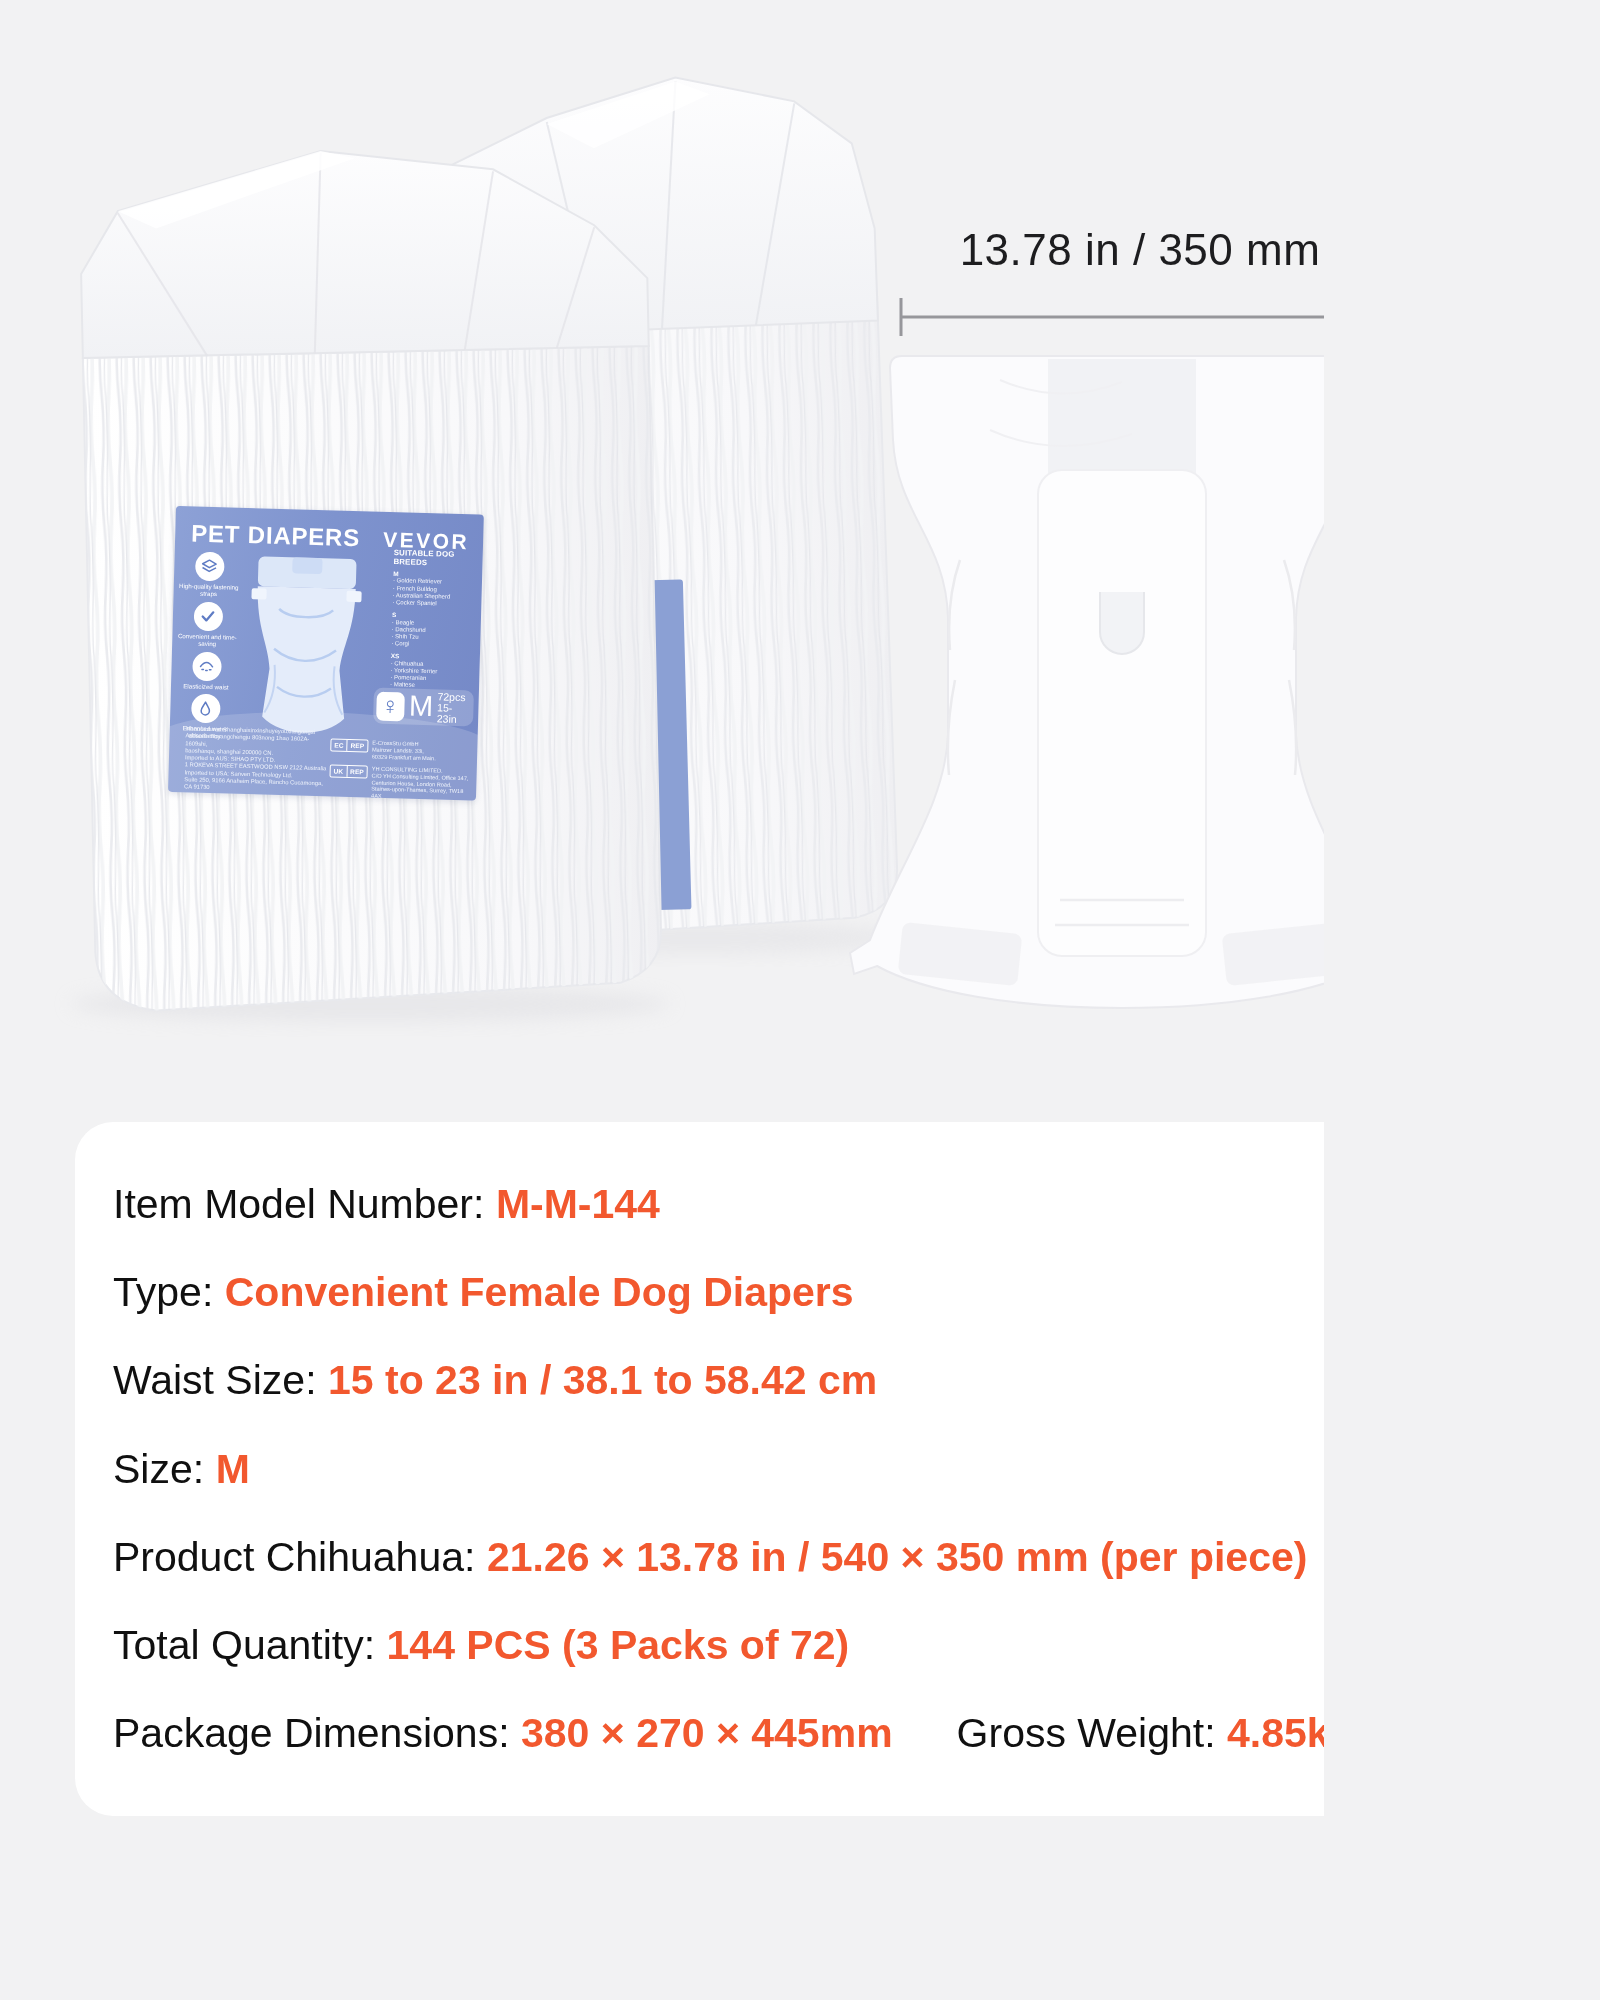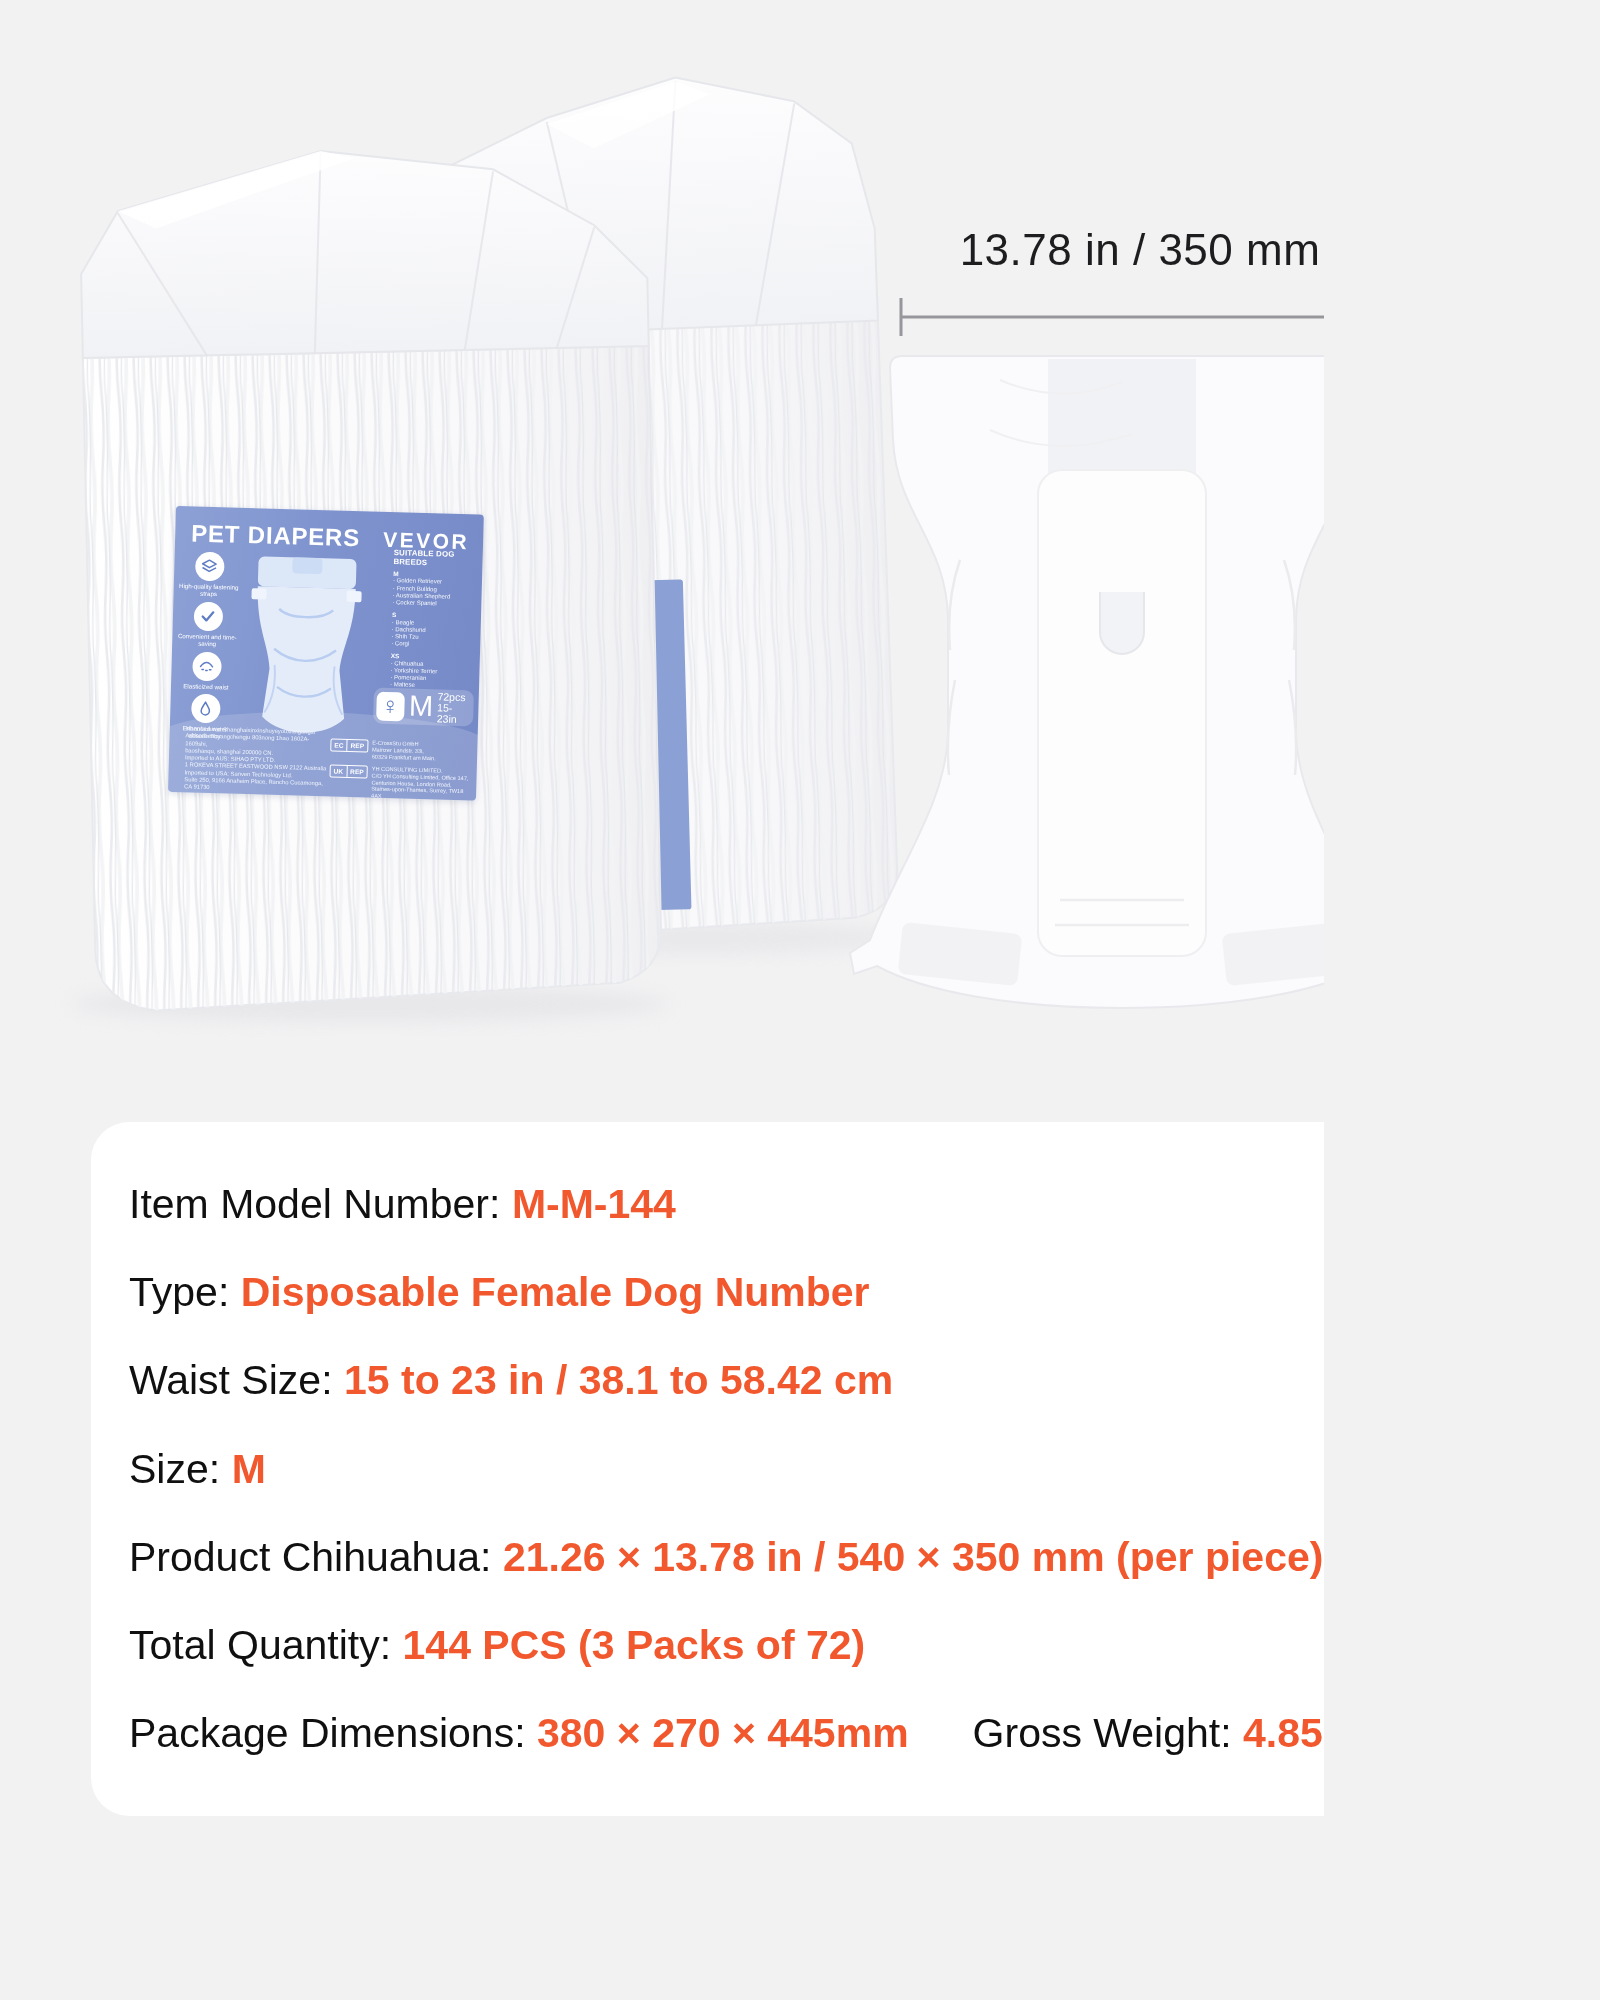--- a/index.html
+++ b/index.html
@@ -51,21 +51,21 @@
   .fineprint{position:absolute;left:16px;top:219px;width:144px;font-size:5.8px;line-height:7.3px;color:#f0f4fc;}
   .reps{position:absolute;left:161px;top:228px;width:146px;}
   .rep{display:flex;margin-bottom:5px;}
   .codebox{display:flex;align-self:flex-start;border:1px solid #fff;border-radius:2px;font-size:6.6px;font-weight:700;}
   .codebox .c1{padding:2px 3px;}
   .codebox .c2{padding:2px 3px;border-left:1px solid #fff;}
   .replines{margin-left:4px;font-size:5.6px;line-height:6.9px;color:#f0f4fc;}
 
   
   .spec-card{
-    position:absolute;left:91px;top:1122px;width:1452px;height:694px;
+    position:absolute;left:75px;top:1122px;width:1452px;height:694px;
     background:#ffffff;border-radius:38px;
     display:flex;flex-direction:column;justify-content:space-evenly;
     padding:18px 30px 18px 38px;box-sizing:border-box;
   }
   .spec-row{font-size:41px;color:#101010;white-space:nowrap;}
   .spec-row .k{font-weight:400;margin-right:.28em;}
   .spec-row .v{font-weight:700;color:#f2582e;}
   .spec-row .k2{font-weight:400;margin-left:64px;margin-right:.28em;}
 </style>
 </head>
@@ -281,21 +281,21 @@
         </div>
       </div>
     </div>
   </div>
 
   <div class="spec-card">
     <div class="spec-row">
       <span class="k">Item Model Number:</span><span class="v">M-M-144</span>
     </div>
     <div class="spec-row">
-      <span class="k">Type:</span><span class="v">Disposable Female Dog Number</span>
+      <span class="k">Type:</span><span class="v">Convenient Female Dog Diapers</span>
     </div>
     <div class="spec-row">
       <span class="k">Waist Size:</span><span class="v">15 to 23 in / 38.1 to 58.42 cm</span>
     </div>
     <div class="spec-row">
       <span class="k">Size:</span><span class="v">M</span>
     </div>
     <div class="spec-row">
       <span class="k">Product Chihuahua:</span><span class="v">21.26 × 13.78 in / 540 × 350 mm (per piece)</span>
     </div>

